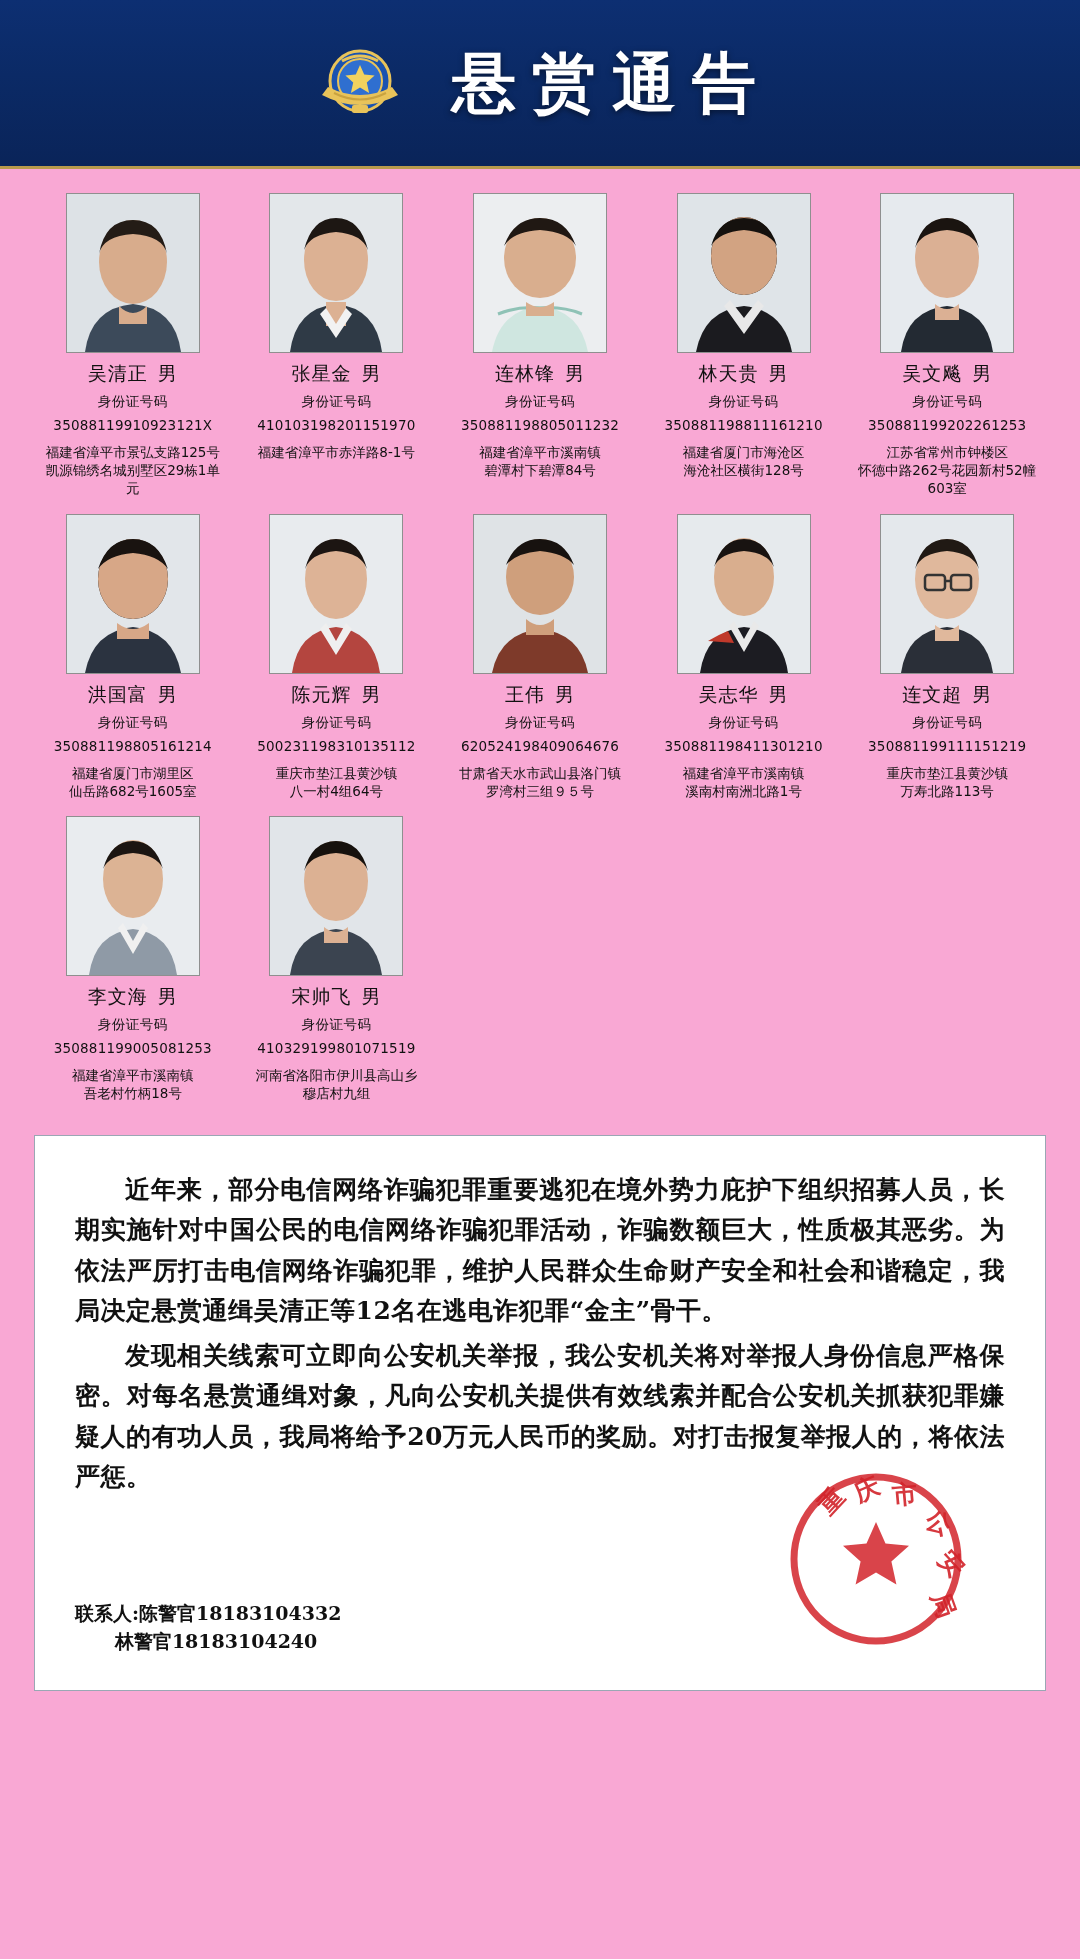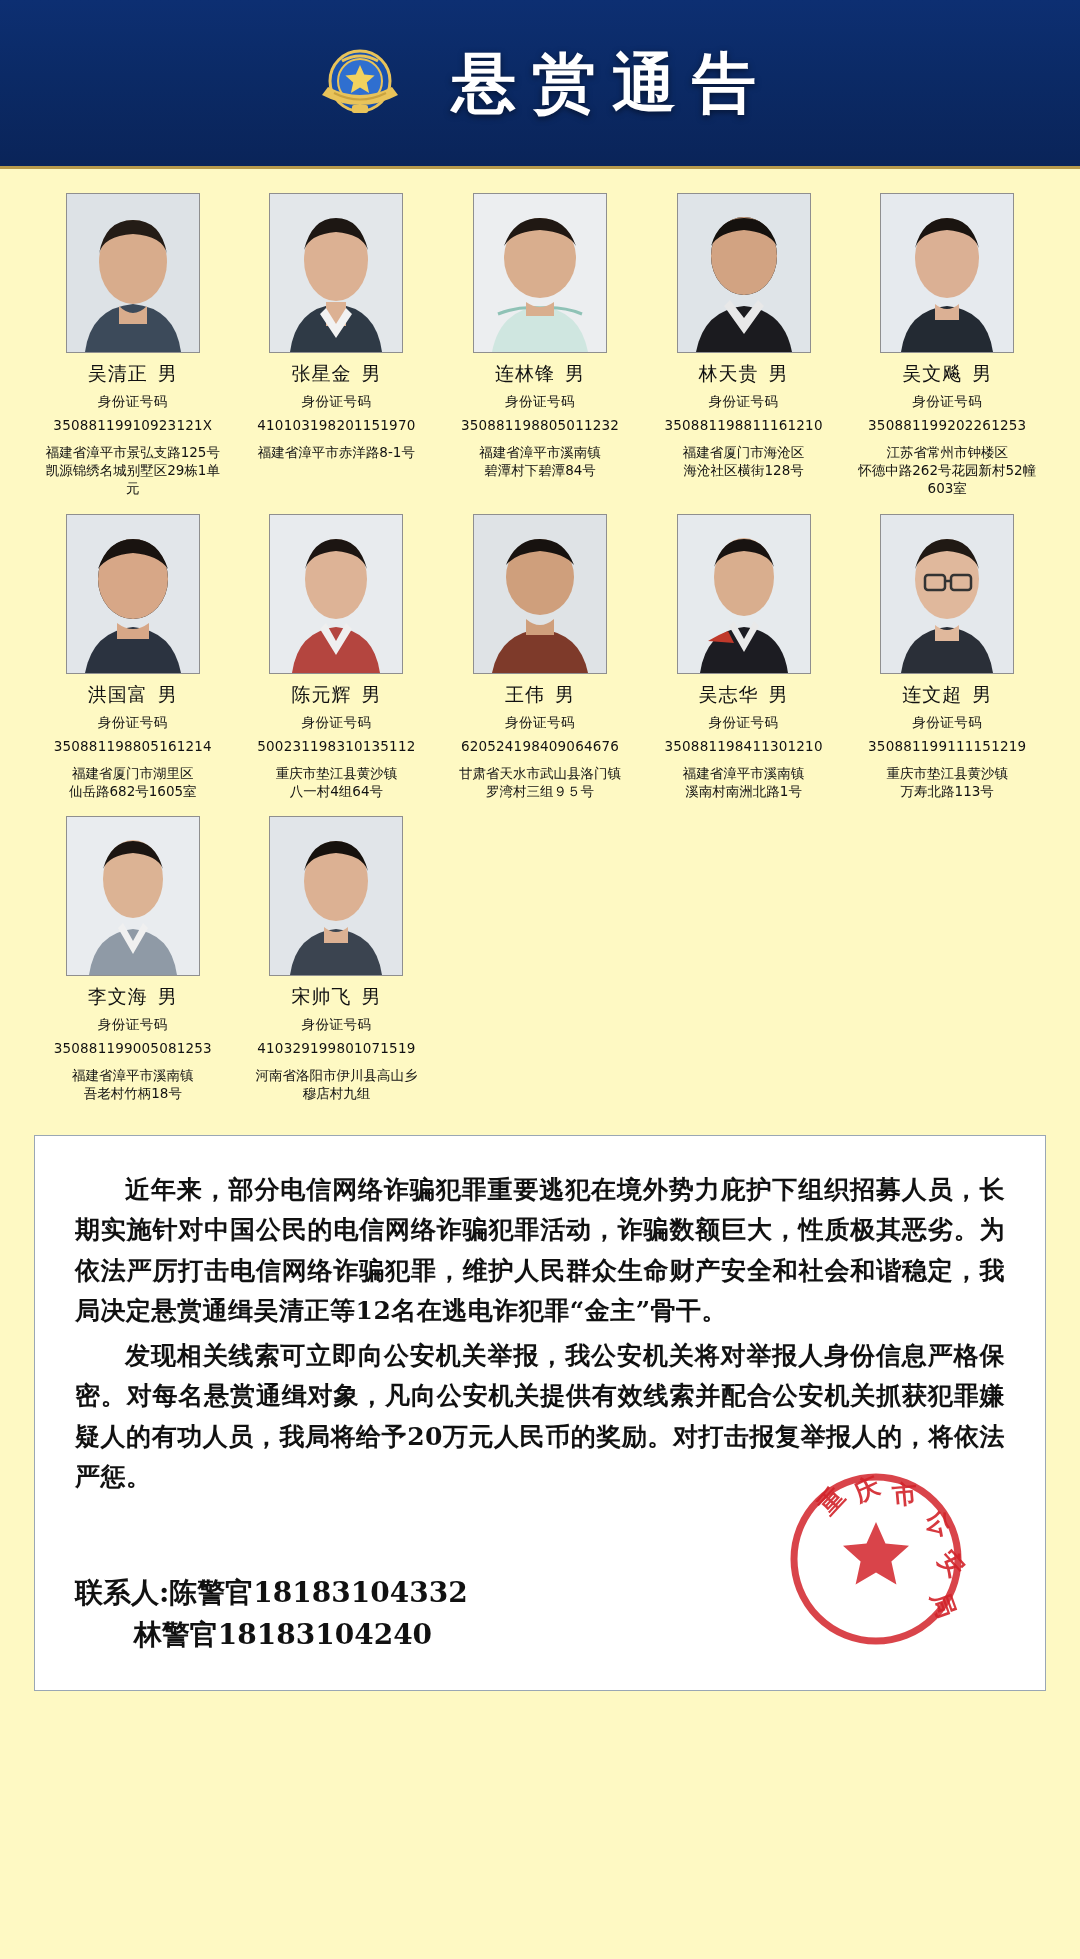--- a/index.html
+++ b/index.html
@@ -10,21 +10,21 @@
     width: 1080px;
     height: 1959px;
     background: #eef4fa;
     font-family: "DejaVu Sans", "Liberation Sans", sans-serif;
     overflow: hidden;
   }
   .page {
     position: relative;
     width: 1080px;
     height: 1959px;
-    background: #fef9c3;
+    background: #f9a8d4;
     box-sizing: border-box;
   }
 
   
   .header {
     position: relative;
     height: 166px;
     background: linear-gradient(180deg, #0d2f72 0%, #0b2a66 45%, #0a2459 100%);
     display: flex;
     align-items: center;
@@ -127,21 +127,21 @@
   .footer {
     position: absolute;
     left: 40px;
     right: 40px;
     bottom: 34px;
     display: flex;
     justify-content: space-between;
     align-items: flex-end;
   }
   .contacts {
-    font-size: 28px;
+    font-size: 19px;
     font-weight: bold;
     color: #111;
     line-height: 1.5;
     font-family: "DejaVu Serif", "Liberation Serif", serif;
   }
   .contacts .indent { padding-left: 2.1em; }
   .issuer {
     text-align: center;
     font-size: 24px;
     font-weight: bold;

